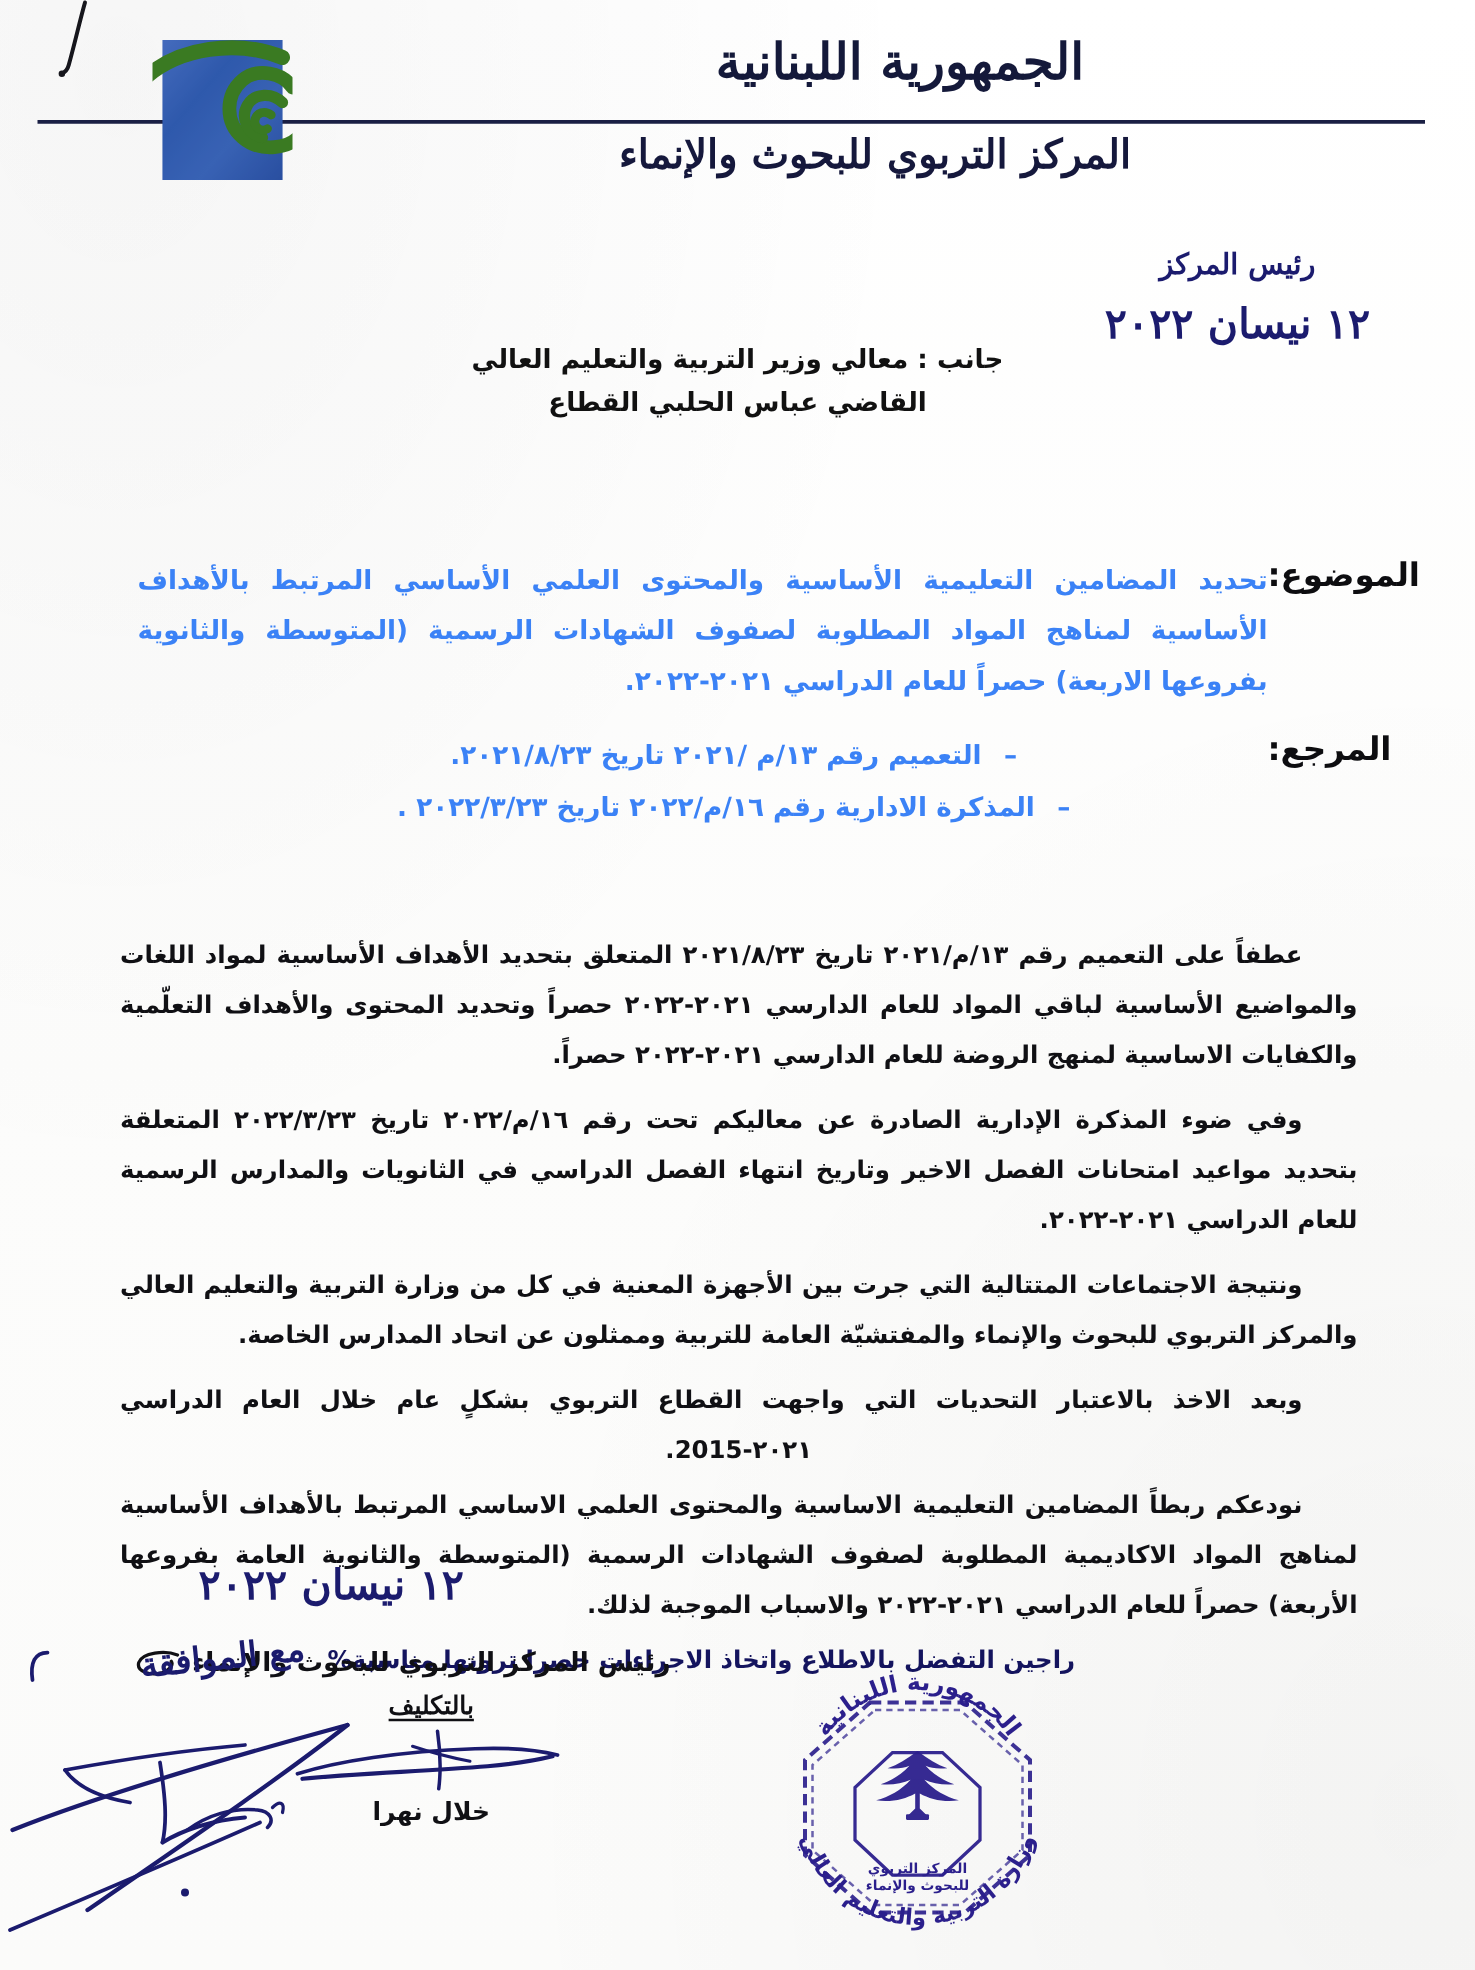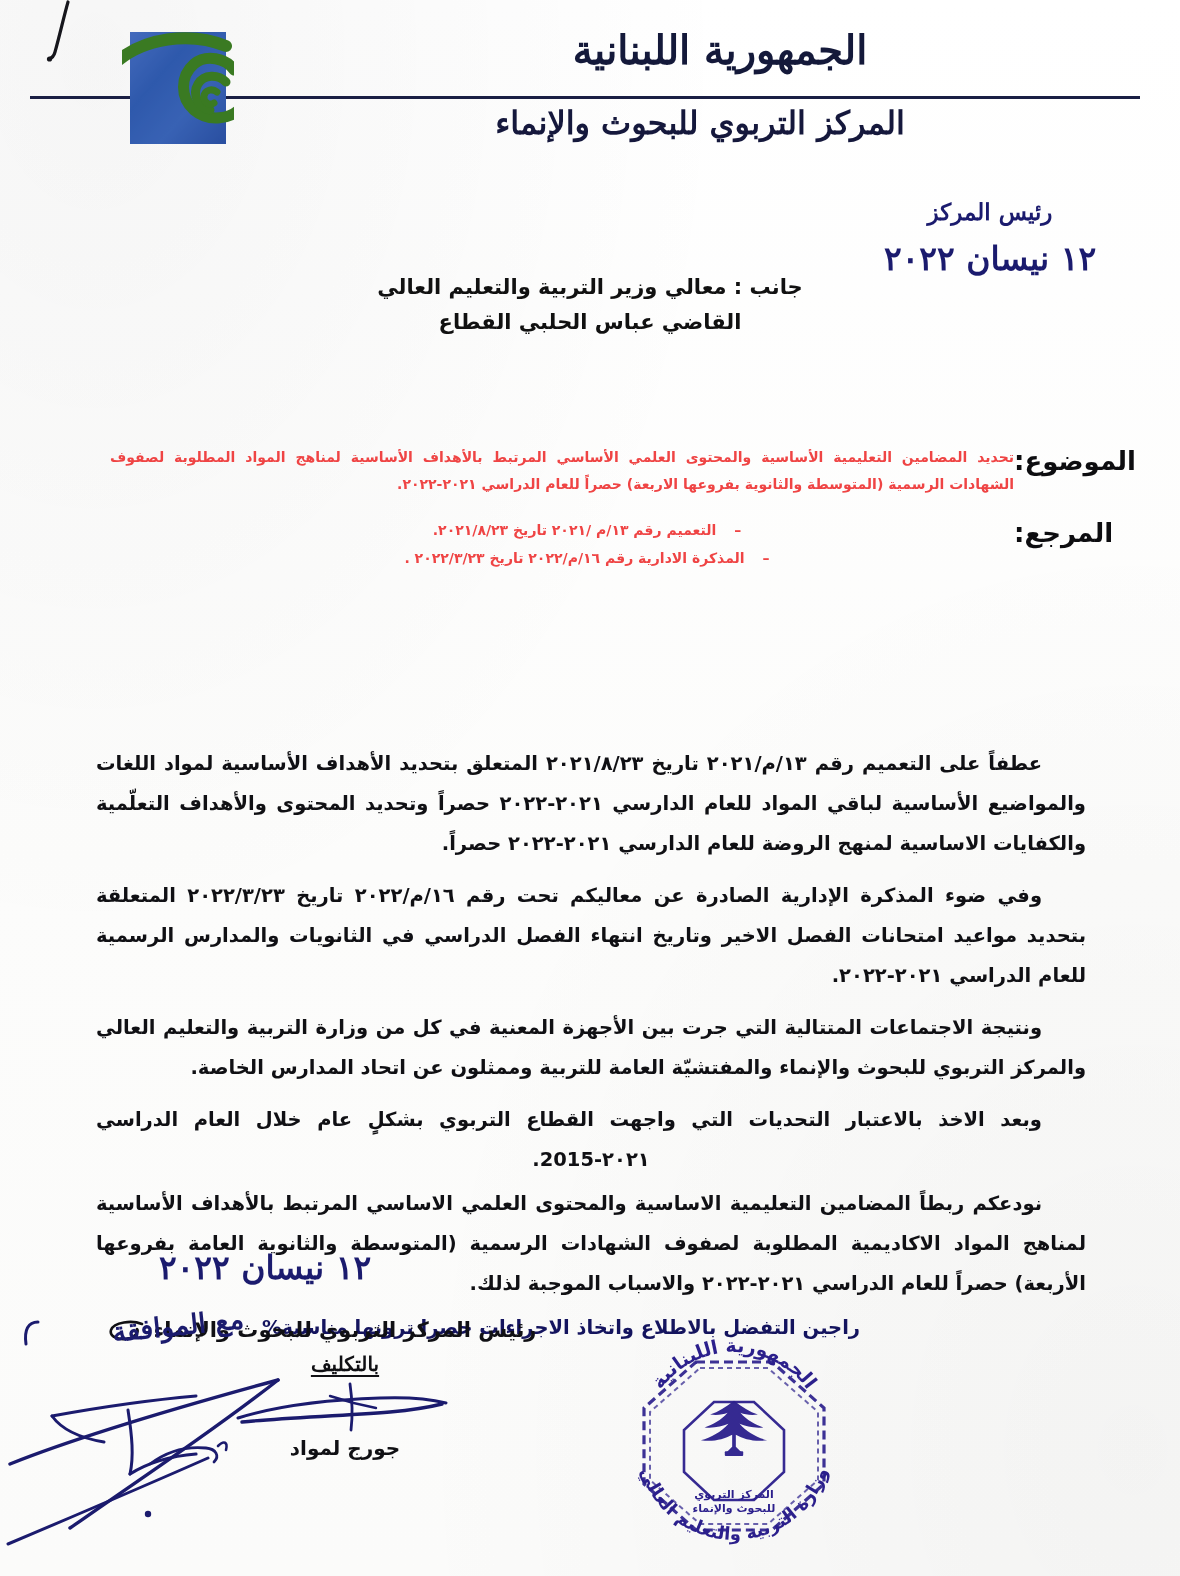--- a/index.html
+++ b/index.html
@@ -162,26 +162,26 @@
   .meta-label {
     flex: 0 0 130px;
     font-size: 26px;
     font-weight: 700;
     text-align: left;
     padding-top: 2px;
     color: #0d0d10;
   }
   .meta-value {
     flex: 1 1 auto;
-    font-size: 14px;
+    font-size: 21px;
     font-weight: 600;
     line-height: 1.92;
     text-align: justify;
     text-align-last: right;
-    color: #ef4444;
+    color: #3b82f6;
   }
   .meta-value.refs {
     text-align: right;
     text-align-last: center;
     padding-left: 50px;
   }
   .ref-item {
     line-height: 2.0;
     white-space: nowrap;
   }
@@ -405,21 +405,21 @@
 
     <div class="sig-scribble">
       <svg viewBox="0 0 230 62" width="230" height="62" aria-hidden="true">
         <path d="M8 40 C40 30, 90 22, 150 20 C175 19, 200 21, 216 25" stroke="#1b1b6e" stroke-width="3" fill="none" stroke-linecap="round"></path>
         <path d="M12 44 C50 40, 110 38, 160 34 C182 32, 200 29, 212 26" stroke="#1b1b6e" stroke-width="3.4" fill="none" stroke-linecap="round"></path>
         <path d="M120 6 C122 20, 123 36, 121 52" stroke="#1b1b6e" stroke-width="2.8" fill="none" stroke-linecap="round"></path>
         <path d="M100 18 C112 22, 130 27, 146 30" stroke="#1b1b6e" stroke-width="2.4" fill="none" stroke-linecap="round"></path>
       </svg>
     </div>
 
-    <div class="sig-name">جورج لمواد</div>
+    <div class="sig-name">خلال نهرا</div>
   </div>
 
   <div class="stamp">
     <svg viewBox="0 0 252 252" width="252" height="252" aria-hidden="true">
       <defs>
         <path id="arcTop" d="M 36 126 A 90 90 0 0 1 216 126"></path>
         <path id="arcBottom" d="M 28 126 A 98 98 0 0 0 224 126"></path>
       </defs>
 
       <polygon points="88,18 164,18 216,64 216,140 164,186 88,186 36,140 36,64" transform="translate(0,28)" fill="none" stroke="#2b1f8c" stroke-width="3.2" stroke-dasharray="9 5" opacity="0.92"></polygon>

